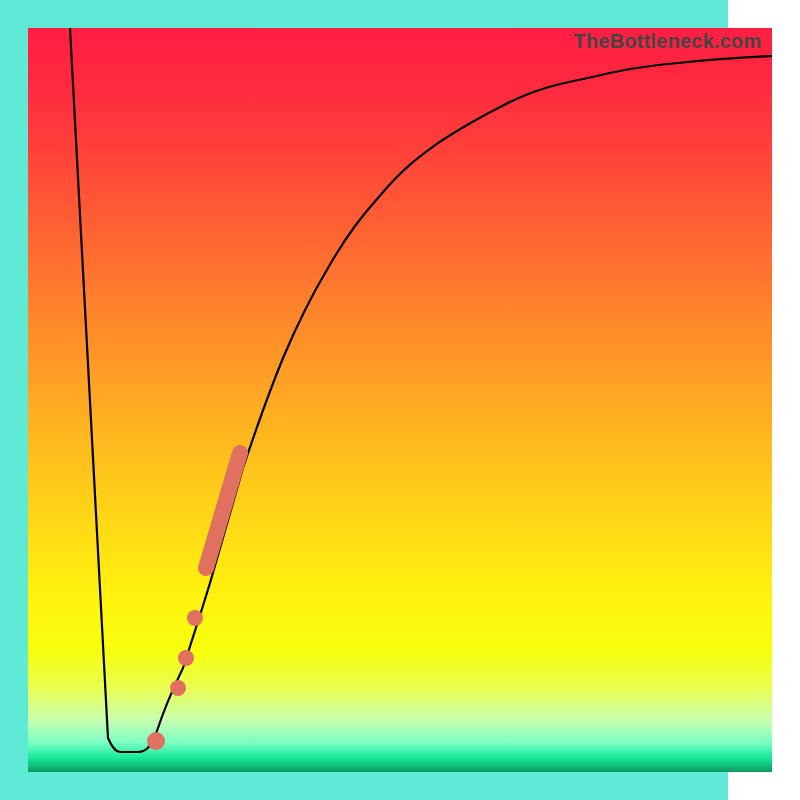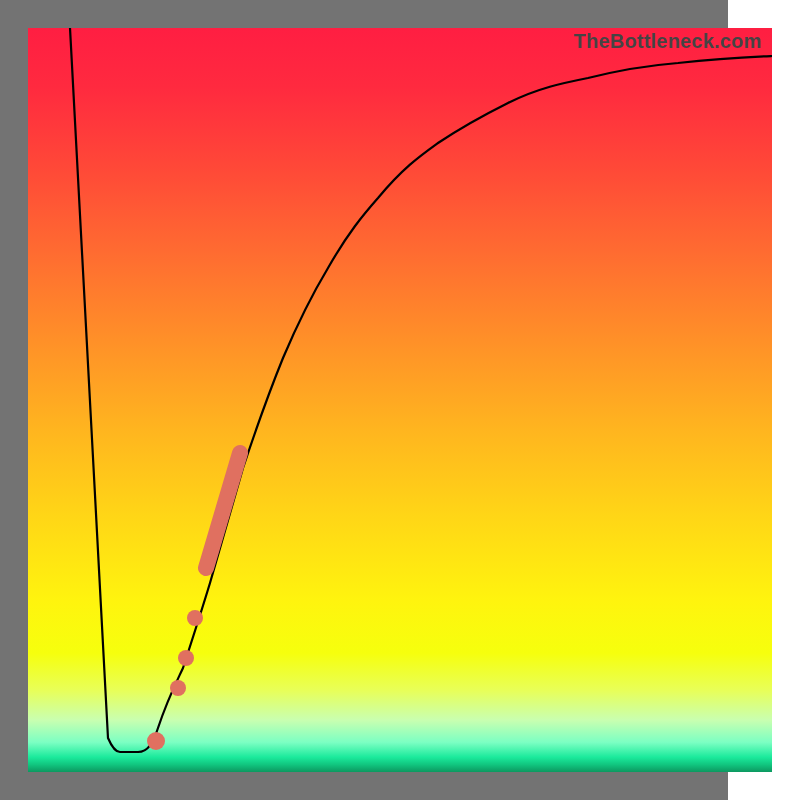--- a/index.html
+++ b/index.html
@@ -6,21 +6,21 @@
     margin: 0;
     padding: 0;
     width: 800px;
     height: 800px;
     overflow: hidden;
   }
   .frame {
     position: relative;
     width: 728px;
     height: 800px;
-    background: #737373;
+    background: #5eead4;
   }
   .plot-area {
     position: absolute;
     left: 28px;
     top: 28px;
     width: 744px;
     height: 744px;
     background: linear-gradient(to bottom,
       #ff1e42 0%,
       #ff2a3f 8%,

